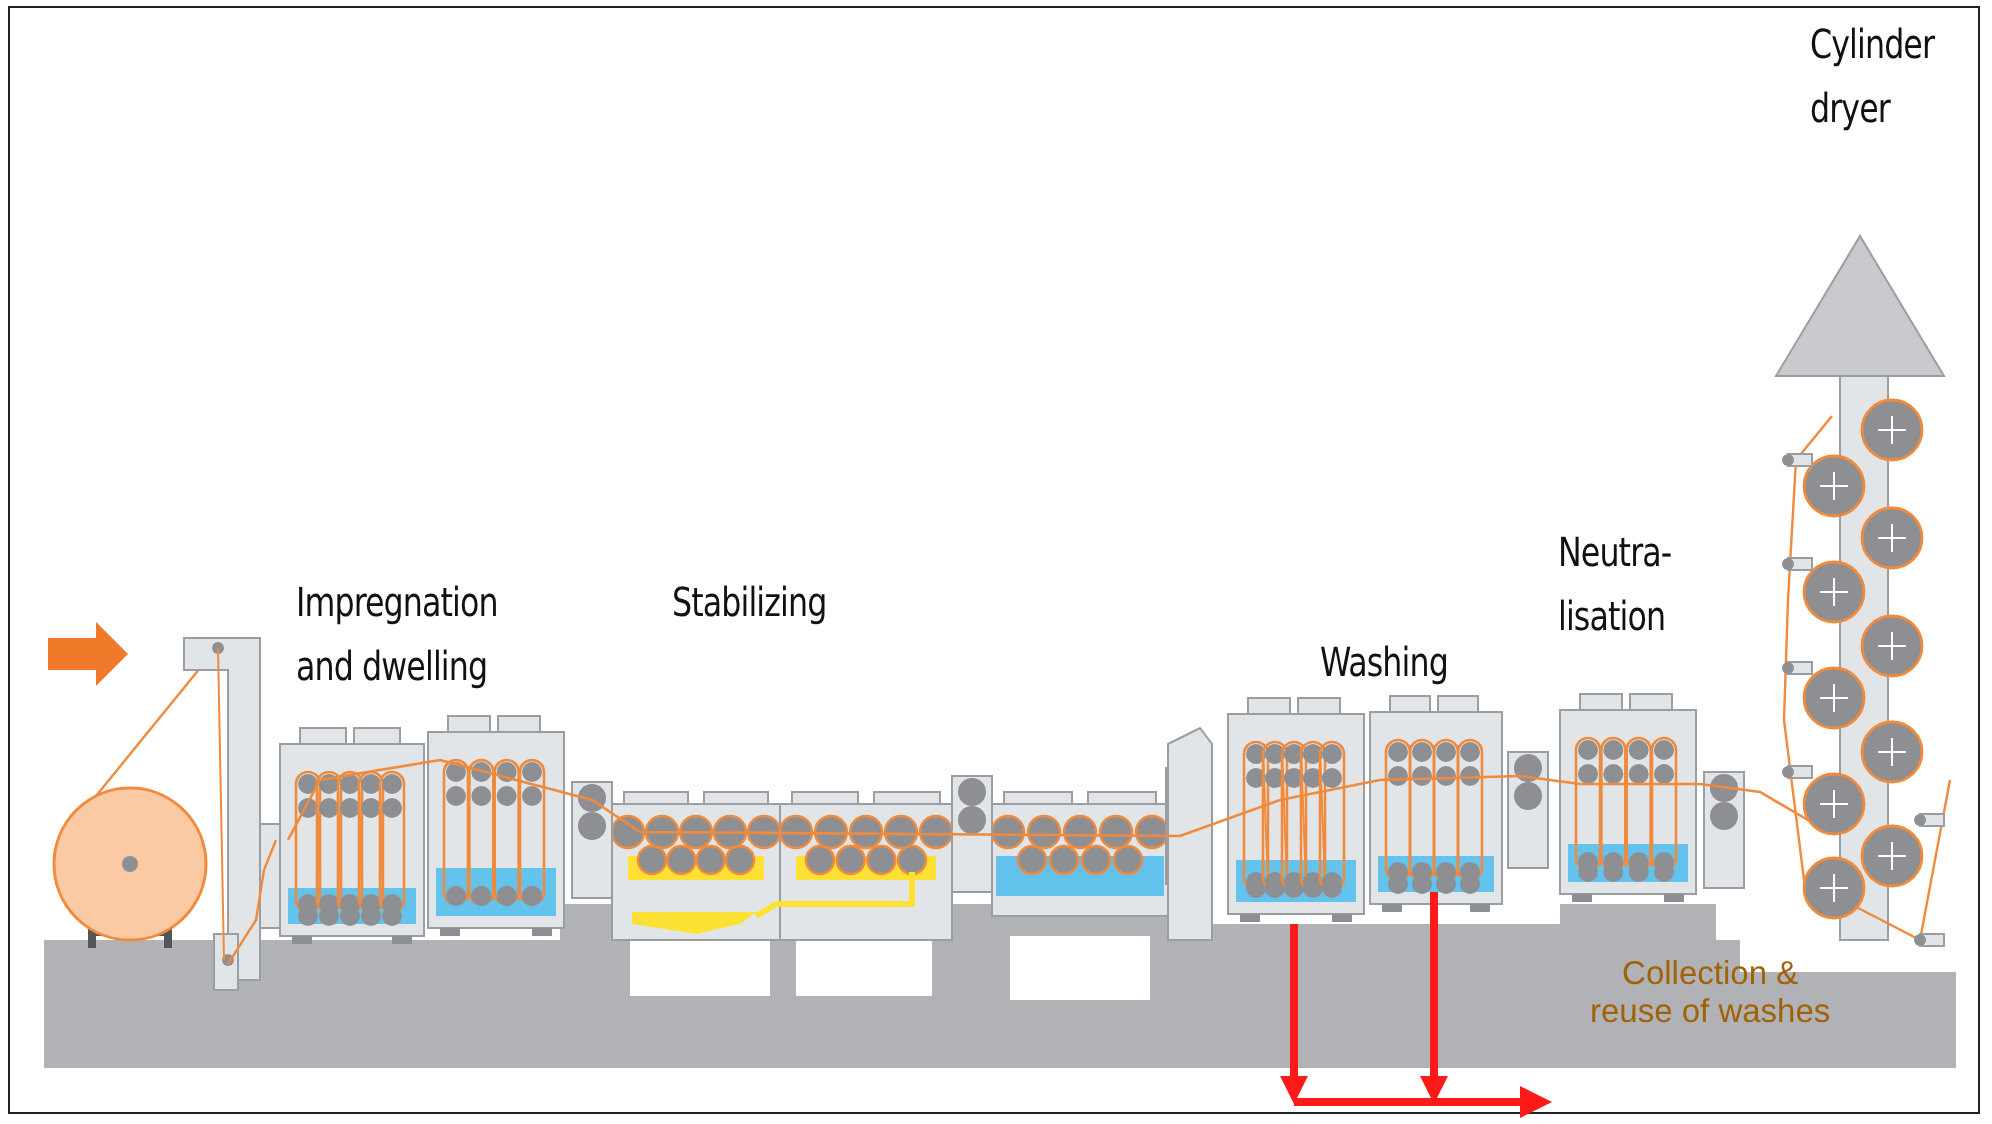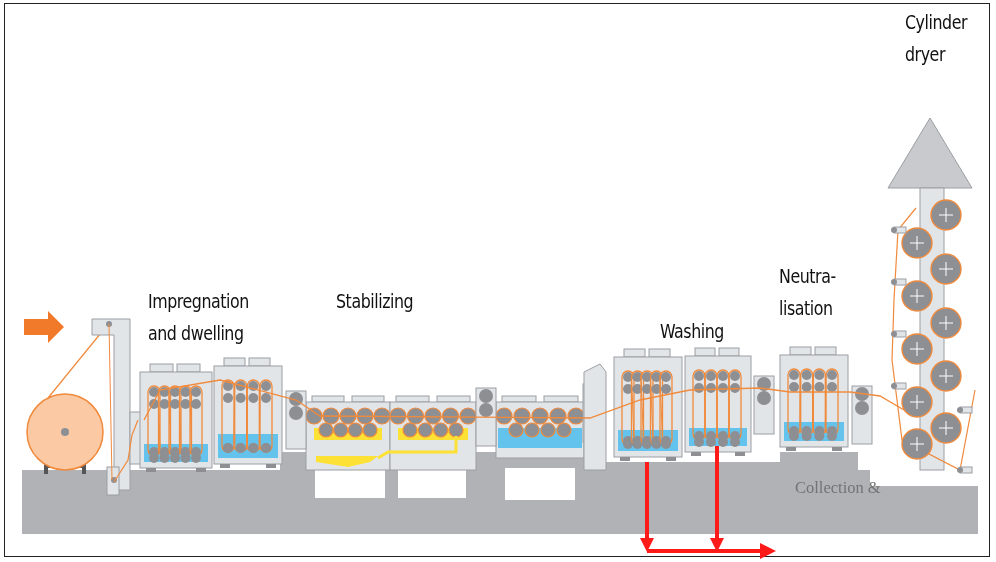--- a/index.html
+++ b/index.html
@@ -1,20 +1,20 @@
 <!DOCTYPE html>
 <html><head>
 <meta charset="utf-8">
 <style>
   html,body{margin:0;padding:0;background:#fff;}
   body{width:996px;height:562px;position:relative;overflow:hidden;font-family:"DejaVu Sans",sans-serif;}
   .frame{position:absolute;left:4px;top:3px;width:986px;height:554px;border:1.5px solid #222;box-sizing:border-box;background:#fff;}
   svg{position:absolute;left:0;top:0;}
   .lbl{position:absolute;font-family:"DejaVu Sans Condensed","DejaVu Sans",sans-serif;font-size:20px;line-height:32px;color:#111;white-space:nowrap;letter-spacing:-0.5px;transform:scaleX(0.88);transform-origin:left top;}
-  .red{position:absolute;font-family:Liberation Serif, serif;font-size:16.5px;line-height:19px;color:#737373;white-space:nowrap;text-align:center;}
+  .red{position:absolute;font-family:Liberation Sans, sans-serif;font-size:16.5px;line-height:19px;color:#a16207;white-space:nowrap;text-align:center;}
 </style>
 </head>
 <body>
 
 <div class="frame"></div>
 
 <svg id="art" width="996" height="562" viewBox="0 0 996 562">
 
   <g>
     <polygon points="22,470 22,534 978,534 978,486 870,486 870,470 858,470 858,452 780,452 780,462 590,462 590,452 280,452 280,470 130,470 130,478 108,478 108,470" fill="#b1b2b5"></polygon>
@@ -368,13 +368,14 @@
 <div class="lbl" style="left:779px;top:260px;">
   <div>Neutra-</div>
   <div>lisation</div>
 </div>
 <div class="lbl" style="left:905px;top:6px;">
   <div>Cylinder</div>
   <div>dryer</div>
 </div>
 <div class="red" style="left:795px;top:478px;">
   <div>Collection &amp;</div>
+  <div>reuse of washes</div>
 </div>
 
 </body></html>

